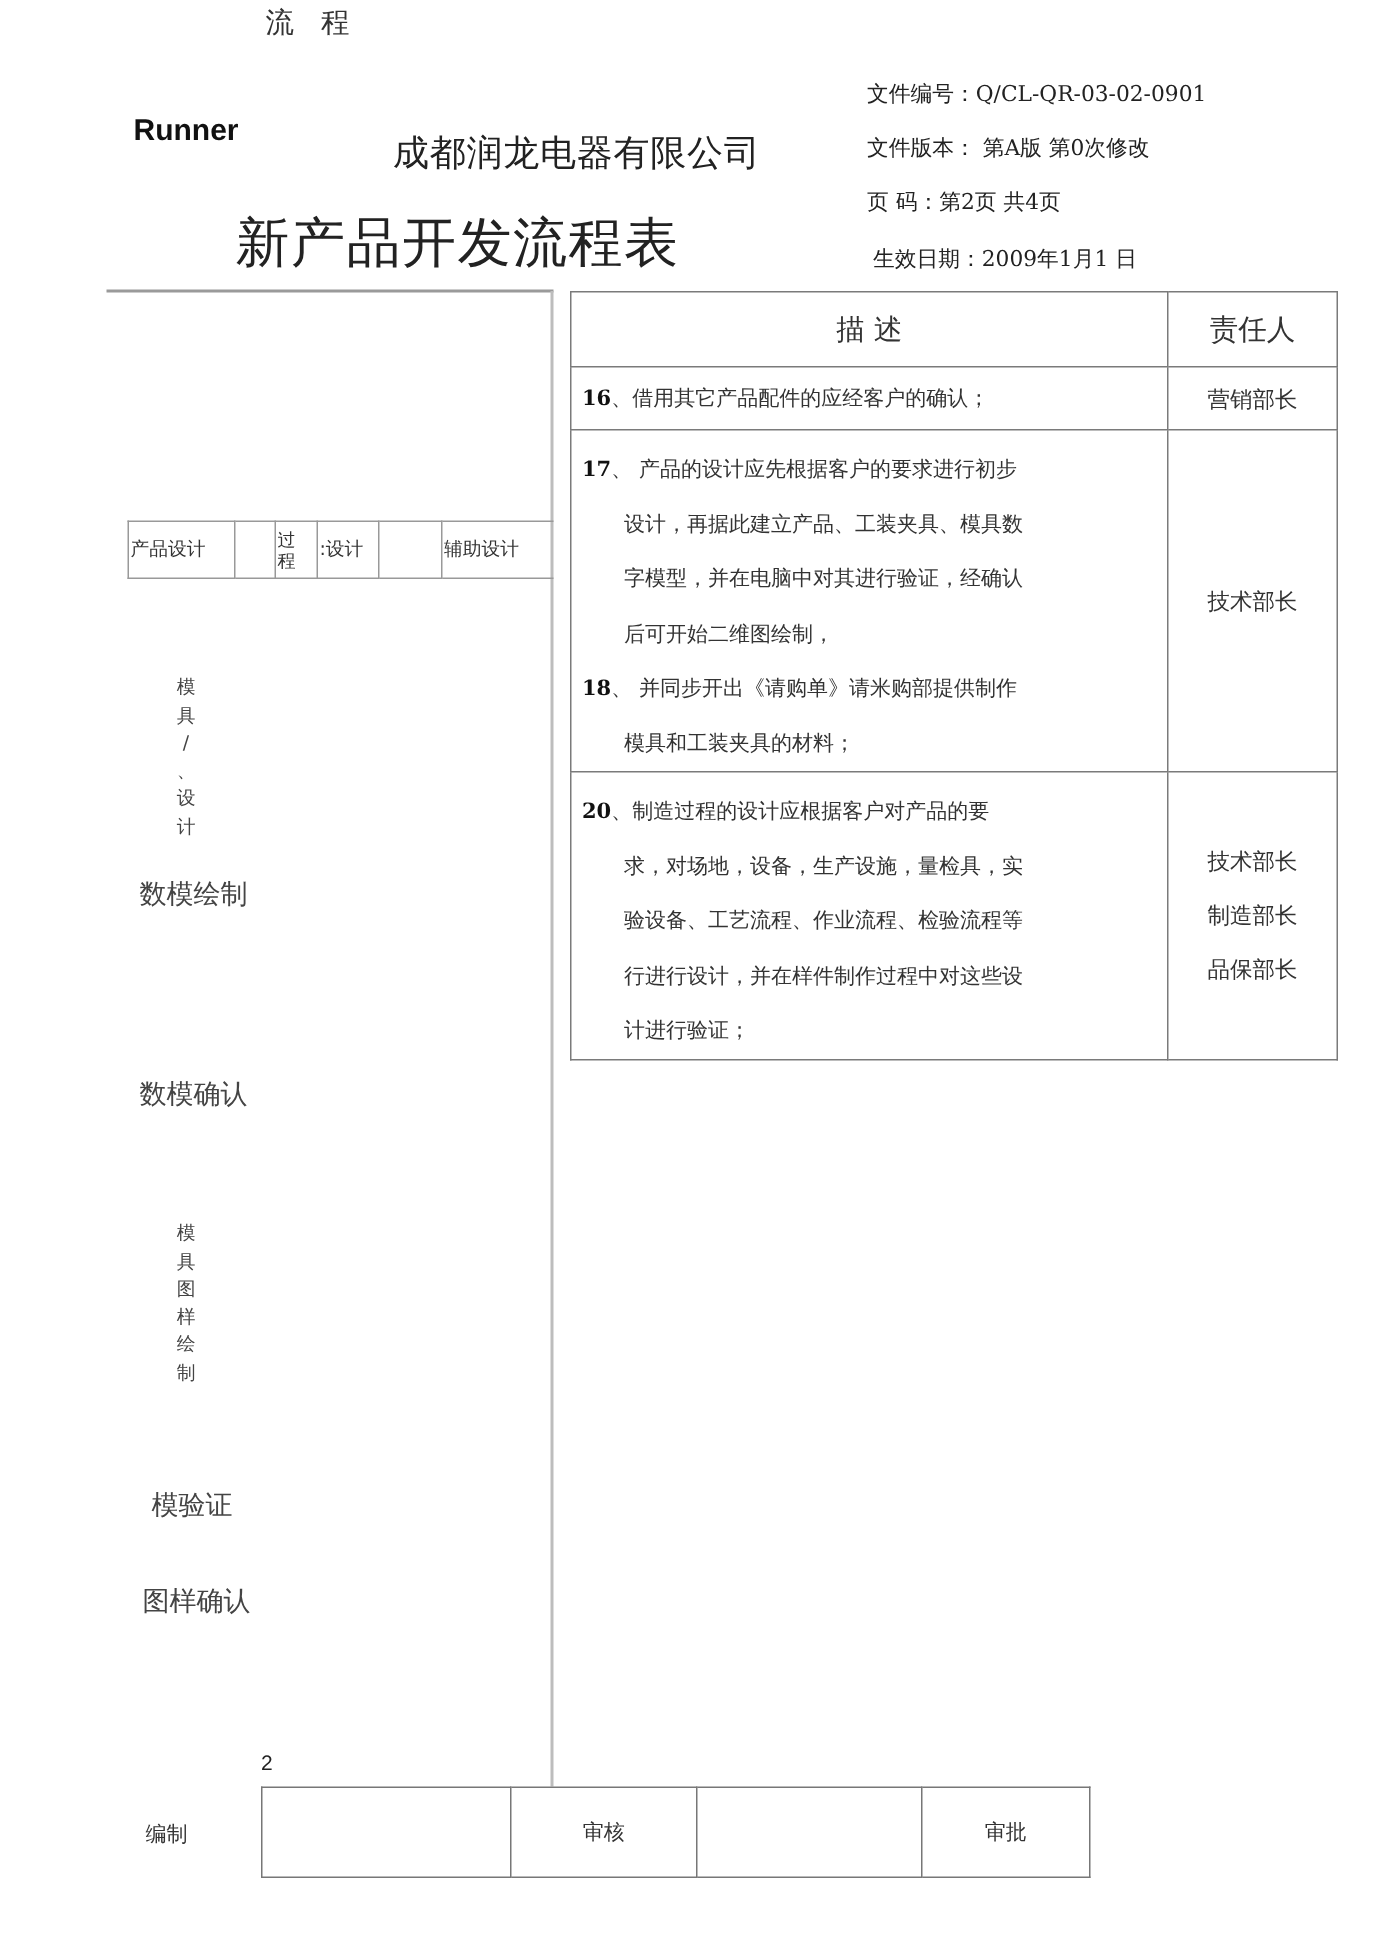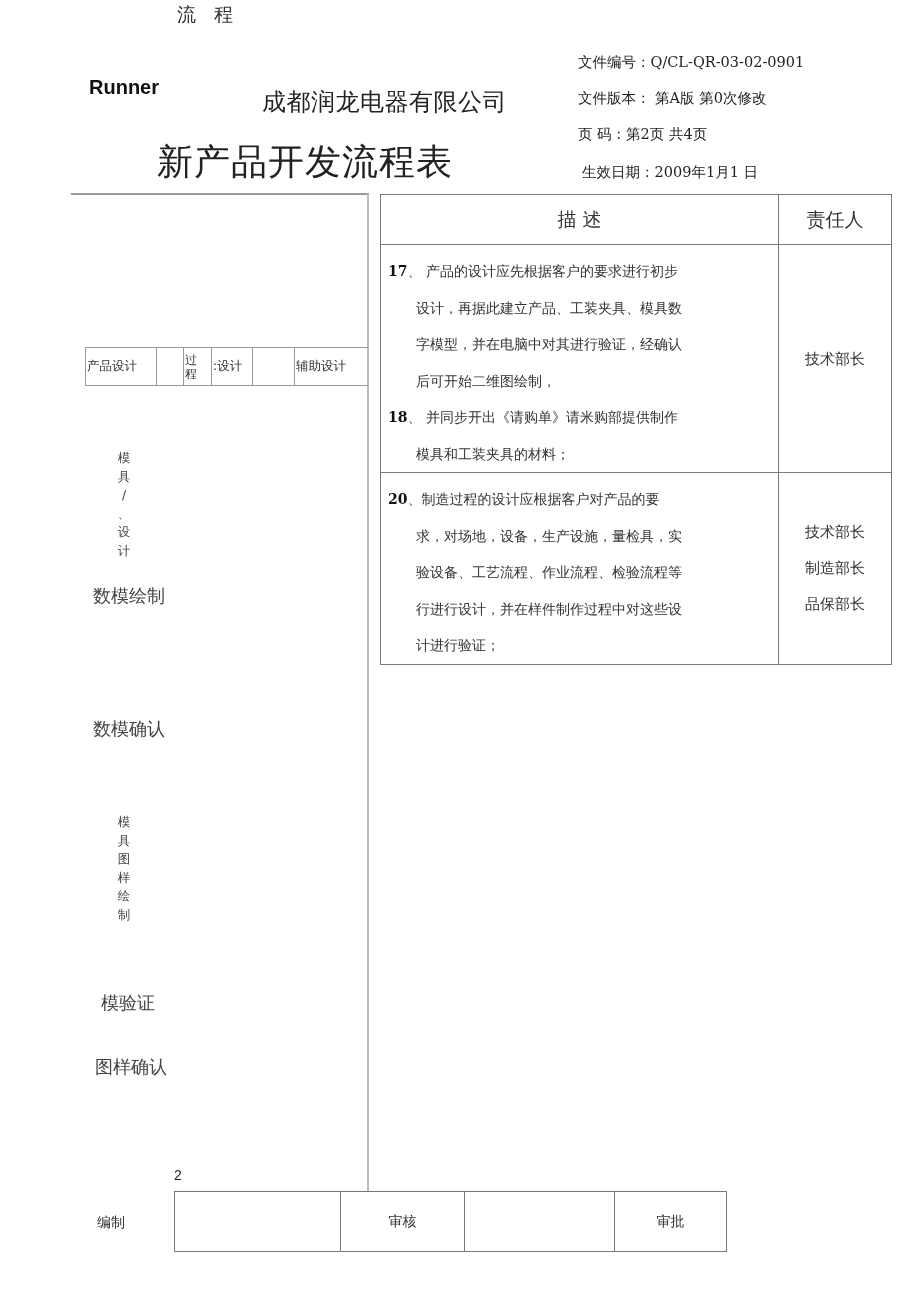--- a/index.html
+++ b/index.html
@@ -73,20 +73,28 @@
   <thead>
     <tr>
       <th>描        述</th>
       <th>责任人</th>
     </tr>
   </thead>
   <tbody>
 
 
 
+    <tr style="height:42px;">
+      <td class="desc" style="padding-top:2px; vertical-align:middle;">
+        <span class="ln"><span class="num">16</span><span>、借用其它产品配件的应经客户的确认；</span></span>
+      </td>
+      <td class="owner">
+        <span class="o">营销部长</span>
+      </td>
+    </tr>
 
     <tr style="height:216px;">
       <td class="desc">
         <span class="ln"><span class="num">17</span><span>、   产品的设计应先根据客户的要求进行初步</span></span>
         <span class="ln ind">设计，再据此建立产品、工装夹具、模具数</span>
         <span class="ln ind">字模型，并在电脑中对其进行验证，经确认</span>
         <span class="ln ind">后可开始二维图绘制，</span>
         <span class="ln"><span class="num">18</span><span>、   并同步开出《请购单》请米购部提供制作</span></span>
         <span class="ln ind">模具和工装夹具的材料；</span>
       </td>

